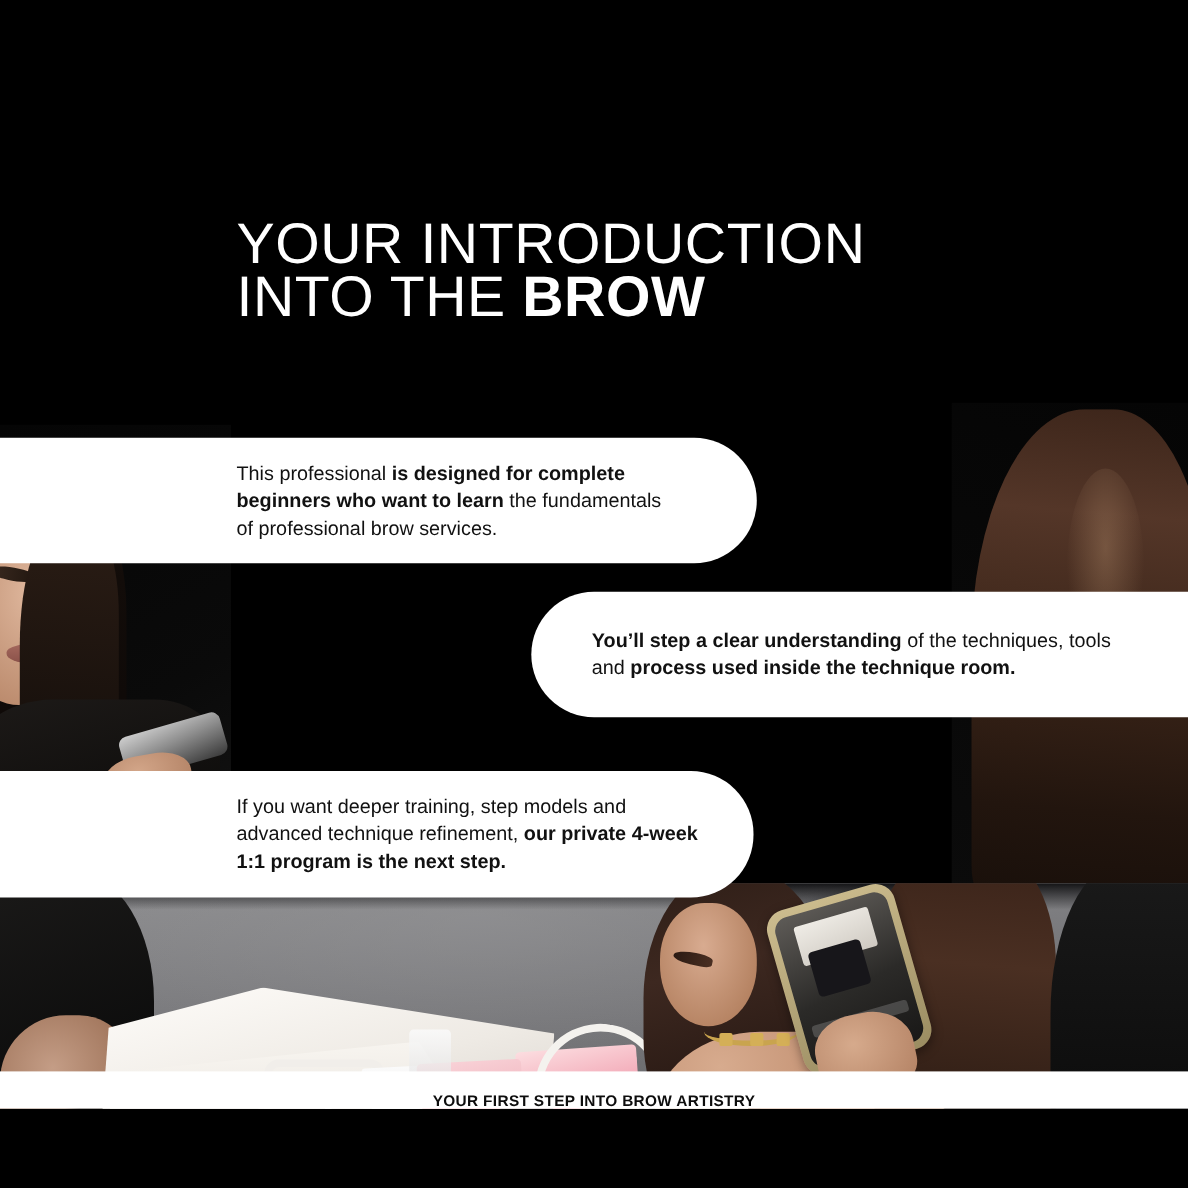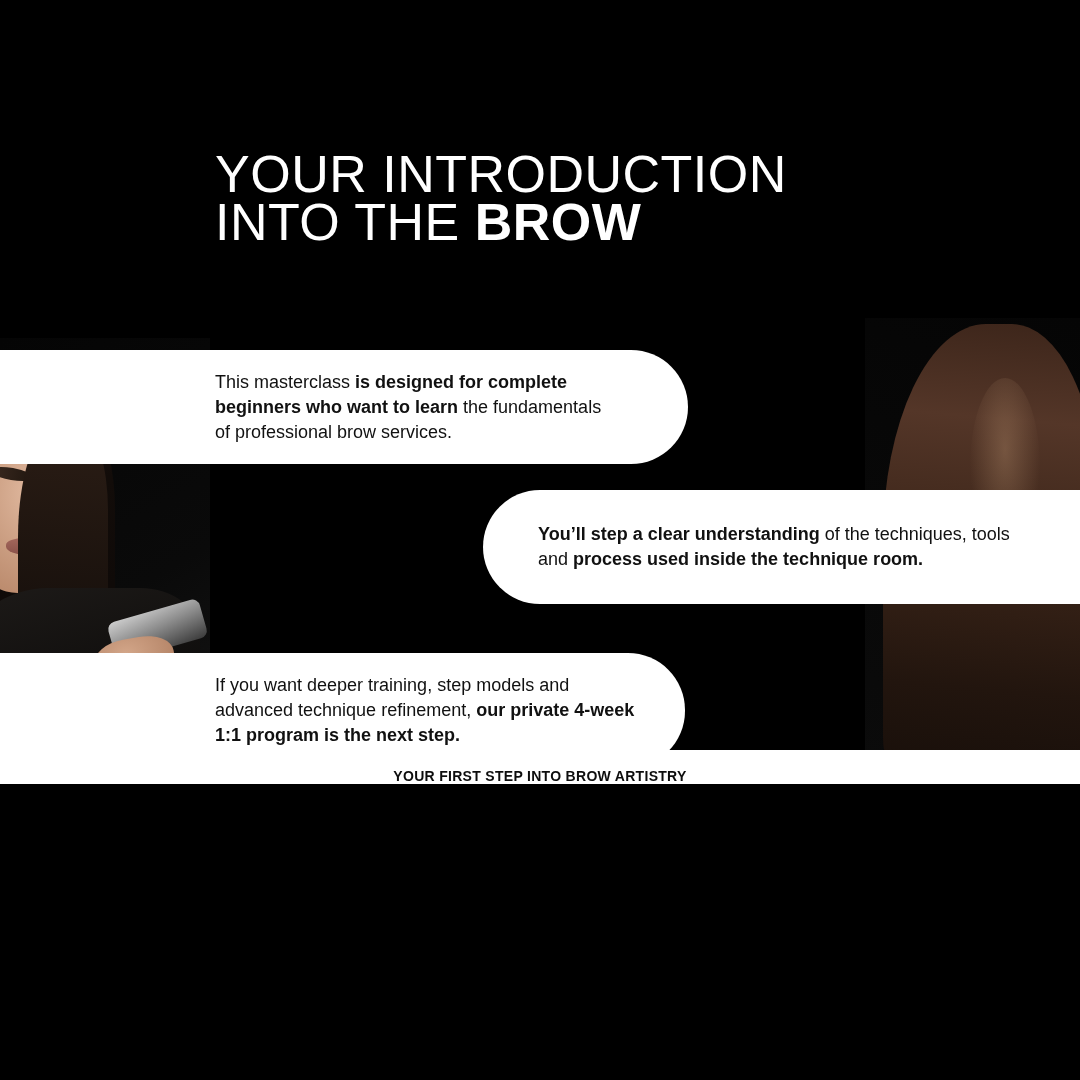--- a/index.html
+++ b/index.html
@@ -3,21 +3,21 @@
 <meta charset="utf-8">
 <style>
   * { margin:0; padding:0; box-sizing:border-box; }
   html,body { width:1080px; height:1080px; }
   body {
     font-family:"Liberation Sans", sans-serif;
     background:#000;
     position:relative;
     overflow:hidden;
   }
-  .canvas { position:absolute; inset:0; width:1080px; height:784px; overflow:hidden; background:#000; }
+  .canvas { position:absolute; inset:0; width:1080px; height:960px; overflow:hidden; background:#000;margin-top:48px; }
 
   
   .photo-layer { position:absolute; inset:0; }
 
   
   .photo-bottom {
     position:absolute; left:0; top:755px; width:1080px; height:291px;
     background:
       radial-gradient(ellipse 60% 70% at 40% 10%, rgba(150,150,152,0.55), rgba(110,110,113,0) 70%),
       linear-gradient(175deg,#8e8e90 0%,#79797c 35%,#68686b 70%,#5a5a5d 100%);
@@ -377,21 +377,21 @@
     </div>
   </div>
 
   <h1 class="headline">
     <span>YOUR INTRODUCTION</span><br>
     <span>INTO THE </span><b>BROW</b><br>
   </h1>
 
   <div class="card card-1">
     <p>
-      <span>This masterclass </span><b>is designed for complete beginners who want to learn</b><span> the fundamentals of professional brow services.</span>
+      <span>This professional </span><b>is designed for complete beginners who want to learn</b><span> the fundamentals of professional brow services.</span>
     </p>
   </div>
 
   <div class="card card-2">
     <p>
       <b>You’ll step a clear understanding</b><span> of the techniques, tools and </span><b>process used inside the technique room.</b>
     </p>
   </div>
 
   <div class="card card-3">

